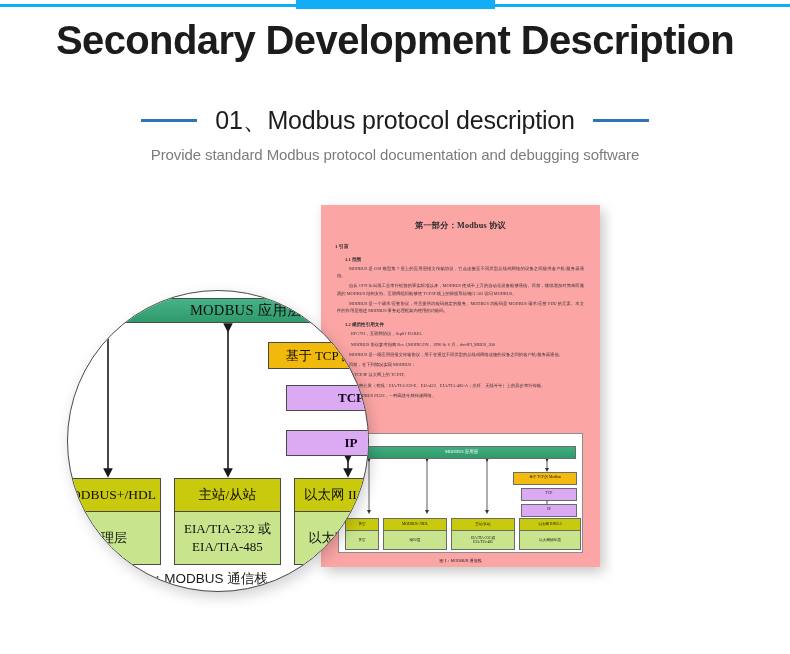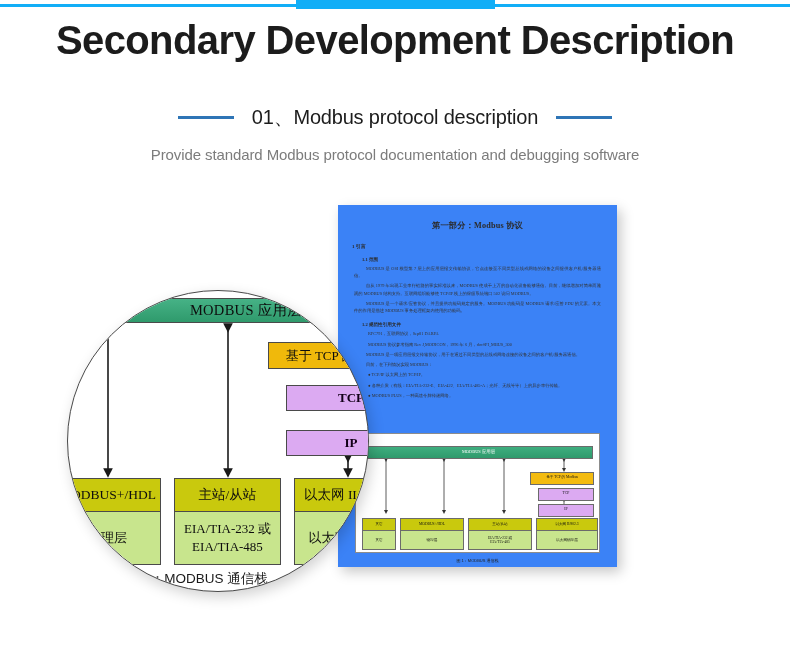--- a/index.html
+++ b/index.html
@@ -53,44 +53,44 @@
     justify-content: center;
     gap: 18px;
   }
   .rule-dash {
     width: 56px;
     height: 3px;
     background: #2E75B6;
     flex: 0 0 auto;
   }
   #subhead-text {
-    font-size: 20px;
+    font-size: 25px;
     font-weight: 400;
     color: #1c1c1c;
     white-space: nowrap;
     letter-spacing: -0.2px;
   }
 
   #subtitle {
     position: absolute;
     left: 0; top: 146px;
     width: 790px;
     text-align: center;
     font-size: 15px;
     color: #7c7c7c;
     letter-spacing: -0.1px;
     white-space: nowrap;
   }
 
   
   #doc-page {
     position: absolute;
-    left: 338px; top: 205px;
+    left: 321px; top: 205px;
     width: 279px; height: 362px;
-    background: #3b82f6;
+    background: #fca5a5;
     box-shadow: 4px 5px 12px rgba(0,0,0,0.22);
     overflow: hidden;
     font-family: "Liberation Serif", "DejaVu Serif", serif;
     color: #2b2b2b;
   }
   #doc-title {
     text-align: center;
     font-size: 8.2px;
     font-weight: bold;
     margin-top: 15px;

